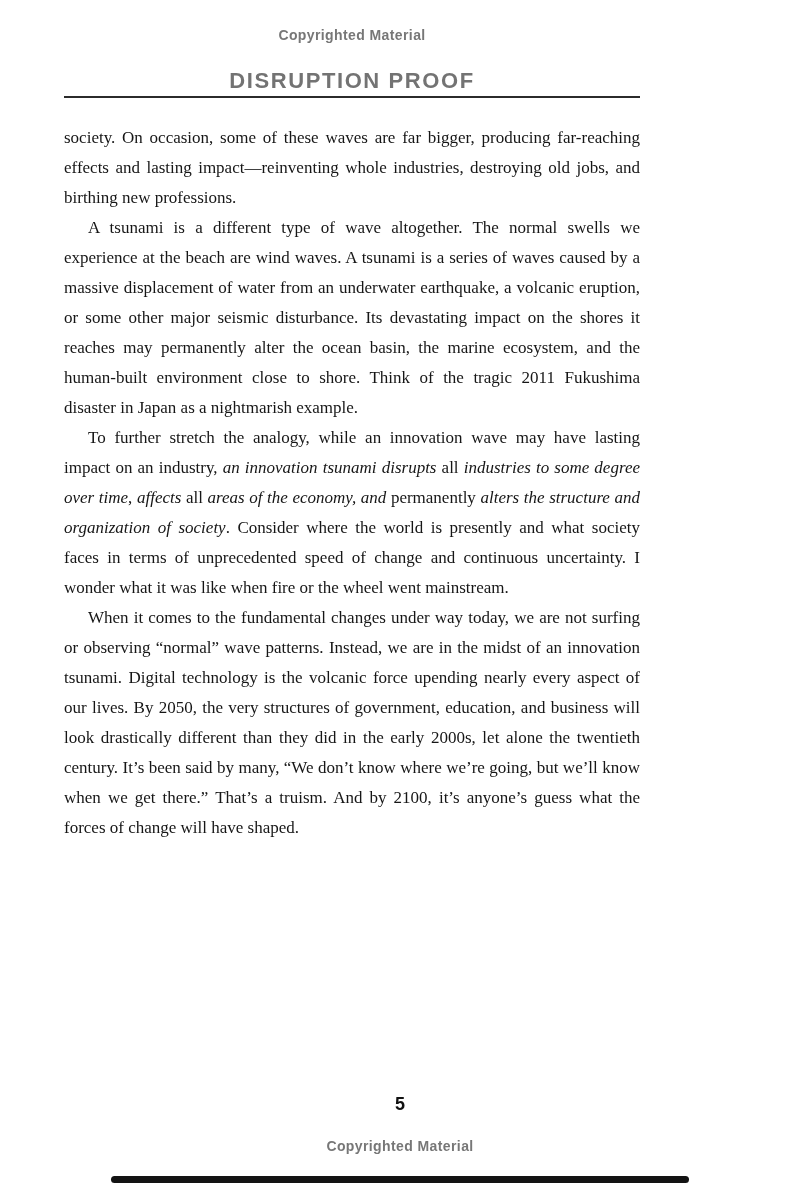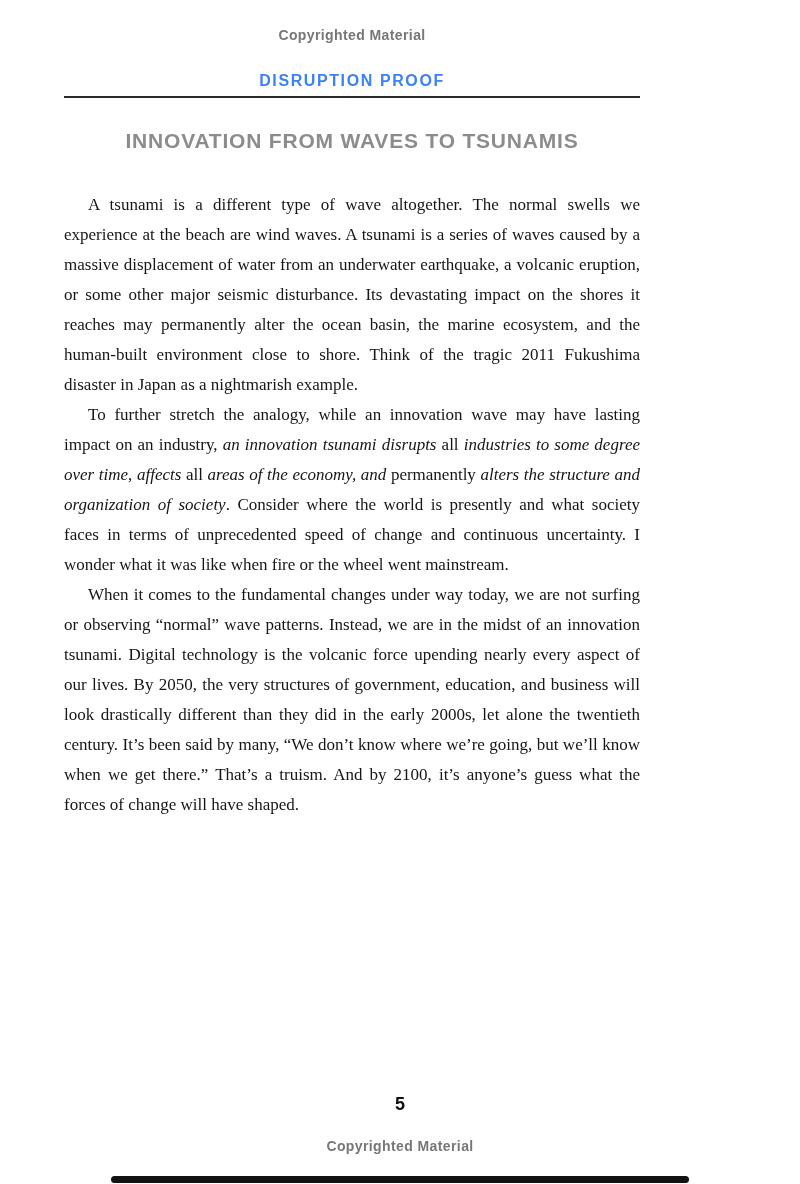--- a/index.html
+++ b/index.html
@@ -31,23 +31,23 @@
     font-size:14px;
     letter-spacing:0.4px;
     color:var(--muted);
     text-align:center;
   }
   .copyright.top{padding-top:27px;}
   .running-header{
     margin-top:28px;
     font-family:"Liberation Sans", sans-serif;
     font-weight:700;
-    font-size:16px;
+    font-size:22px;
     letter-spacing:1.6px;
-    color:#3b82f6;
+    color:#737373;
     text-align:center;
     line-height:20px;
   }
   .header-rule{
     margin-top:5px;
     border-bottom:2px solid var(--rule);
     width:576px;
   }
   .body-text{
     margin-top:25px;
@@ -103,21 +103,21 @@
 
 <div class="page">
   <div class="copyright top">Copyrighted Material</div>
 
   <div class="inner">
     <div class="running-header">DISRUPTION PROOF</div>
     <div class="header-rule"></div>
 
     <div class="body-text">
 
-        <div class="section-heading">INNOVATION FROM WAVES TO TSUNAMIS</div>
+    <p class="para"><span>society. On occasion, some of these waves are far bigger, producing far-reaching effects and lasting impact—reinventing whole industries, destroying old jobs, and birthing new professions.</span></p>
         <p class="para indent"><span>A tsunami is a different type of wave altogether. The normal swells we experience at the beach are wind waves. A tsunami is a series of waves caused by a massive displacement of water from an underwater earthquake, a volcanic eruption, or some other major seismic disturbance. Its devastating impact on the shores it reaches may permanently alter the ocean basin, the marine ecosystem, and the human-built environment close to shore. Think of the tragic 2011 Fukushima disaster in Japan as a nightmarish example.</span></p>
         <p class="para indent"><span>To further stretch the analogy, while an innovation wave may have lasting impact on an industry, </span><em>an innovation tsunami disrupts</em><span> all </span><em>industries to some degree over time</em><span>, </span><em>affects</em><span> all </span><em>areas of the economy, and</em><span> permanently </span><em>alters the structure and organization of society</em><span>. Consider where the world is presently and what society faces in terms of unprecedented speed of change and continuous uncertainty. I wonder what it was like when fire or the wheel went mainstream.</span></p>
         <p class="para indent"><span>When it comes to the fundamental changes under way today, we are not surfing or observing “normal” wave patterns. Instead, we are in the midst of an innovation tsunami. Digital technology is the volcanic force upending nearly every aspect of our lives. By 2050, the very structures of government, education, and business will look drastically different than they did in the early 2000s, let alone the twentieth century. It’s been said by many, “We don’t know where we’re going, but we’ll know when we get there.” That’s a truism. And by 2100, it’s anyone’s guess what the forces of change will have shaped.</span></p>
       </div>
   </div>
 
   <div class="page-number">5</div>
 
   <div class="copyright bottom">Copyrighted Material</div>
 

